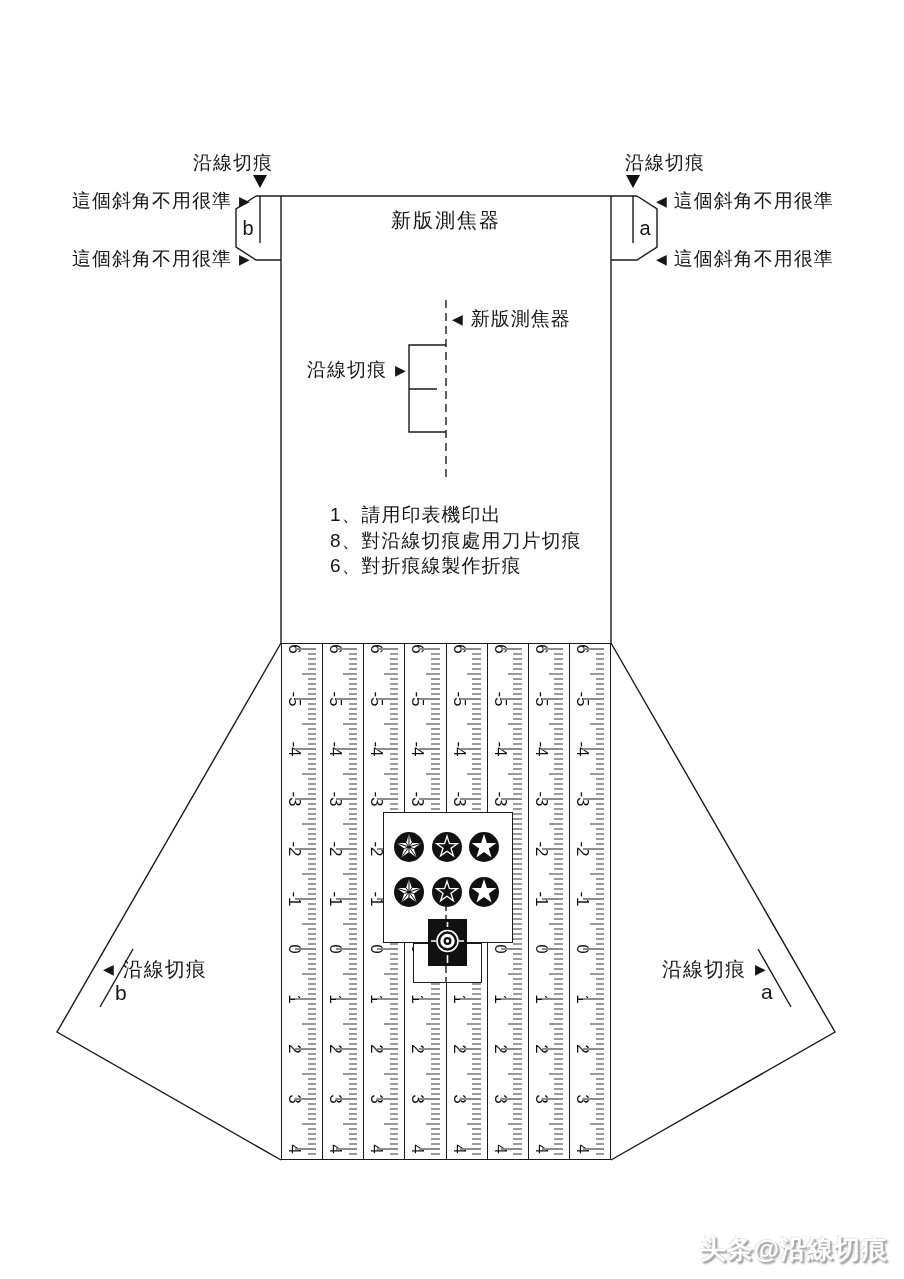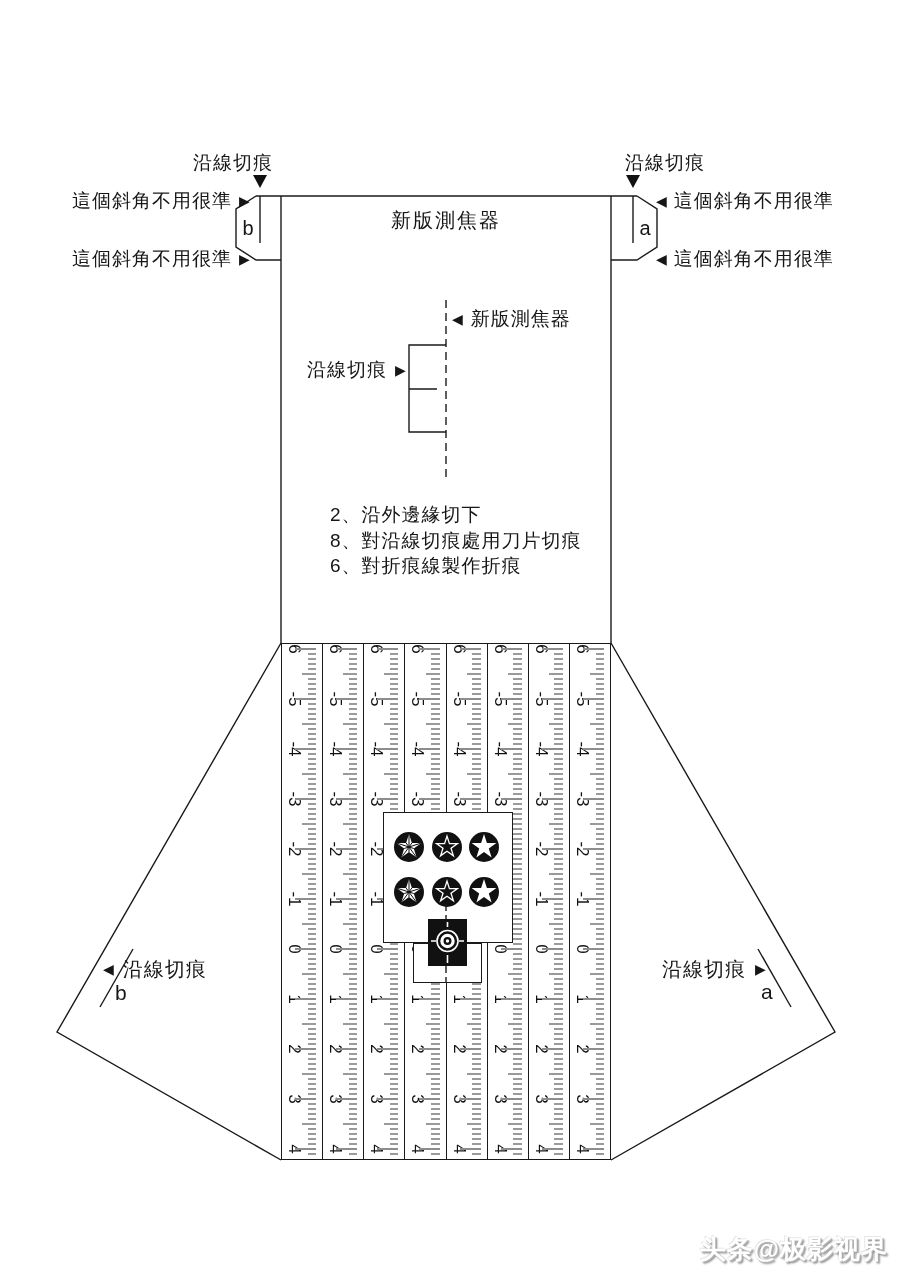--- a/index.html
+++ b/index.html
@@ -1058,32 +1058,32 @@
   <div class="hl lbl" style="left:452px;top:308px;height:22px;gap:8px;">
     <span class="arrow">◀</span>
     <span class="cjk">新版測焦器</span>
   </div>
   <div class="hl lbl" style="left:307px;top:359px;height:22px;gap:8px;">
     <span class="cjk">沿線切痕</span>
     <span class="arrow">▶</span>
   </div>
 
   <div class="lbl" style="left:330px;top:502px;">
-    <div class="instr">2、沿外邊緣切下</div>
+    <div class="instr">1、請用印表機印出</div>
     <div class="instr">8、對沿線切痕處用刀片切痕</div>
     <div class="instr">6、對折痕線製作折痕</div>
   </div>
 
   <div class="hl lbl" style="left:103px;top:957px;height:24px;gap:9px;">
     <span class="arrow">◀</span>
     <span class="cjk" style="font-size:20px;">沿線切痕</span>
   </div>
   <div class="lbl wing-letter" style="left:115px;top:981px;">b</div>
 
   <div class="hl lbl" style="left:662px;top:957px;height:24px;gap:9px;">
     <span class="cjk" style="font-size:20px;">沿線切痕</span>
     <span class="arrow">▶</span>
   </div>
   <div class="lbl wing-letter" style="left:761px;top:980px;">a</div>
 
-  <div id="watermark">头条@极影视界</div>
+  <div id="watermark">头条@沿線切痕</div>
 
 </div>
 
 </body></html>

